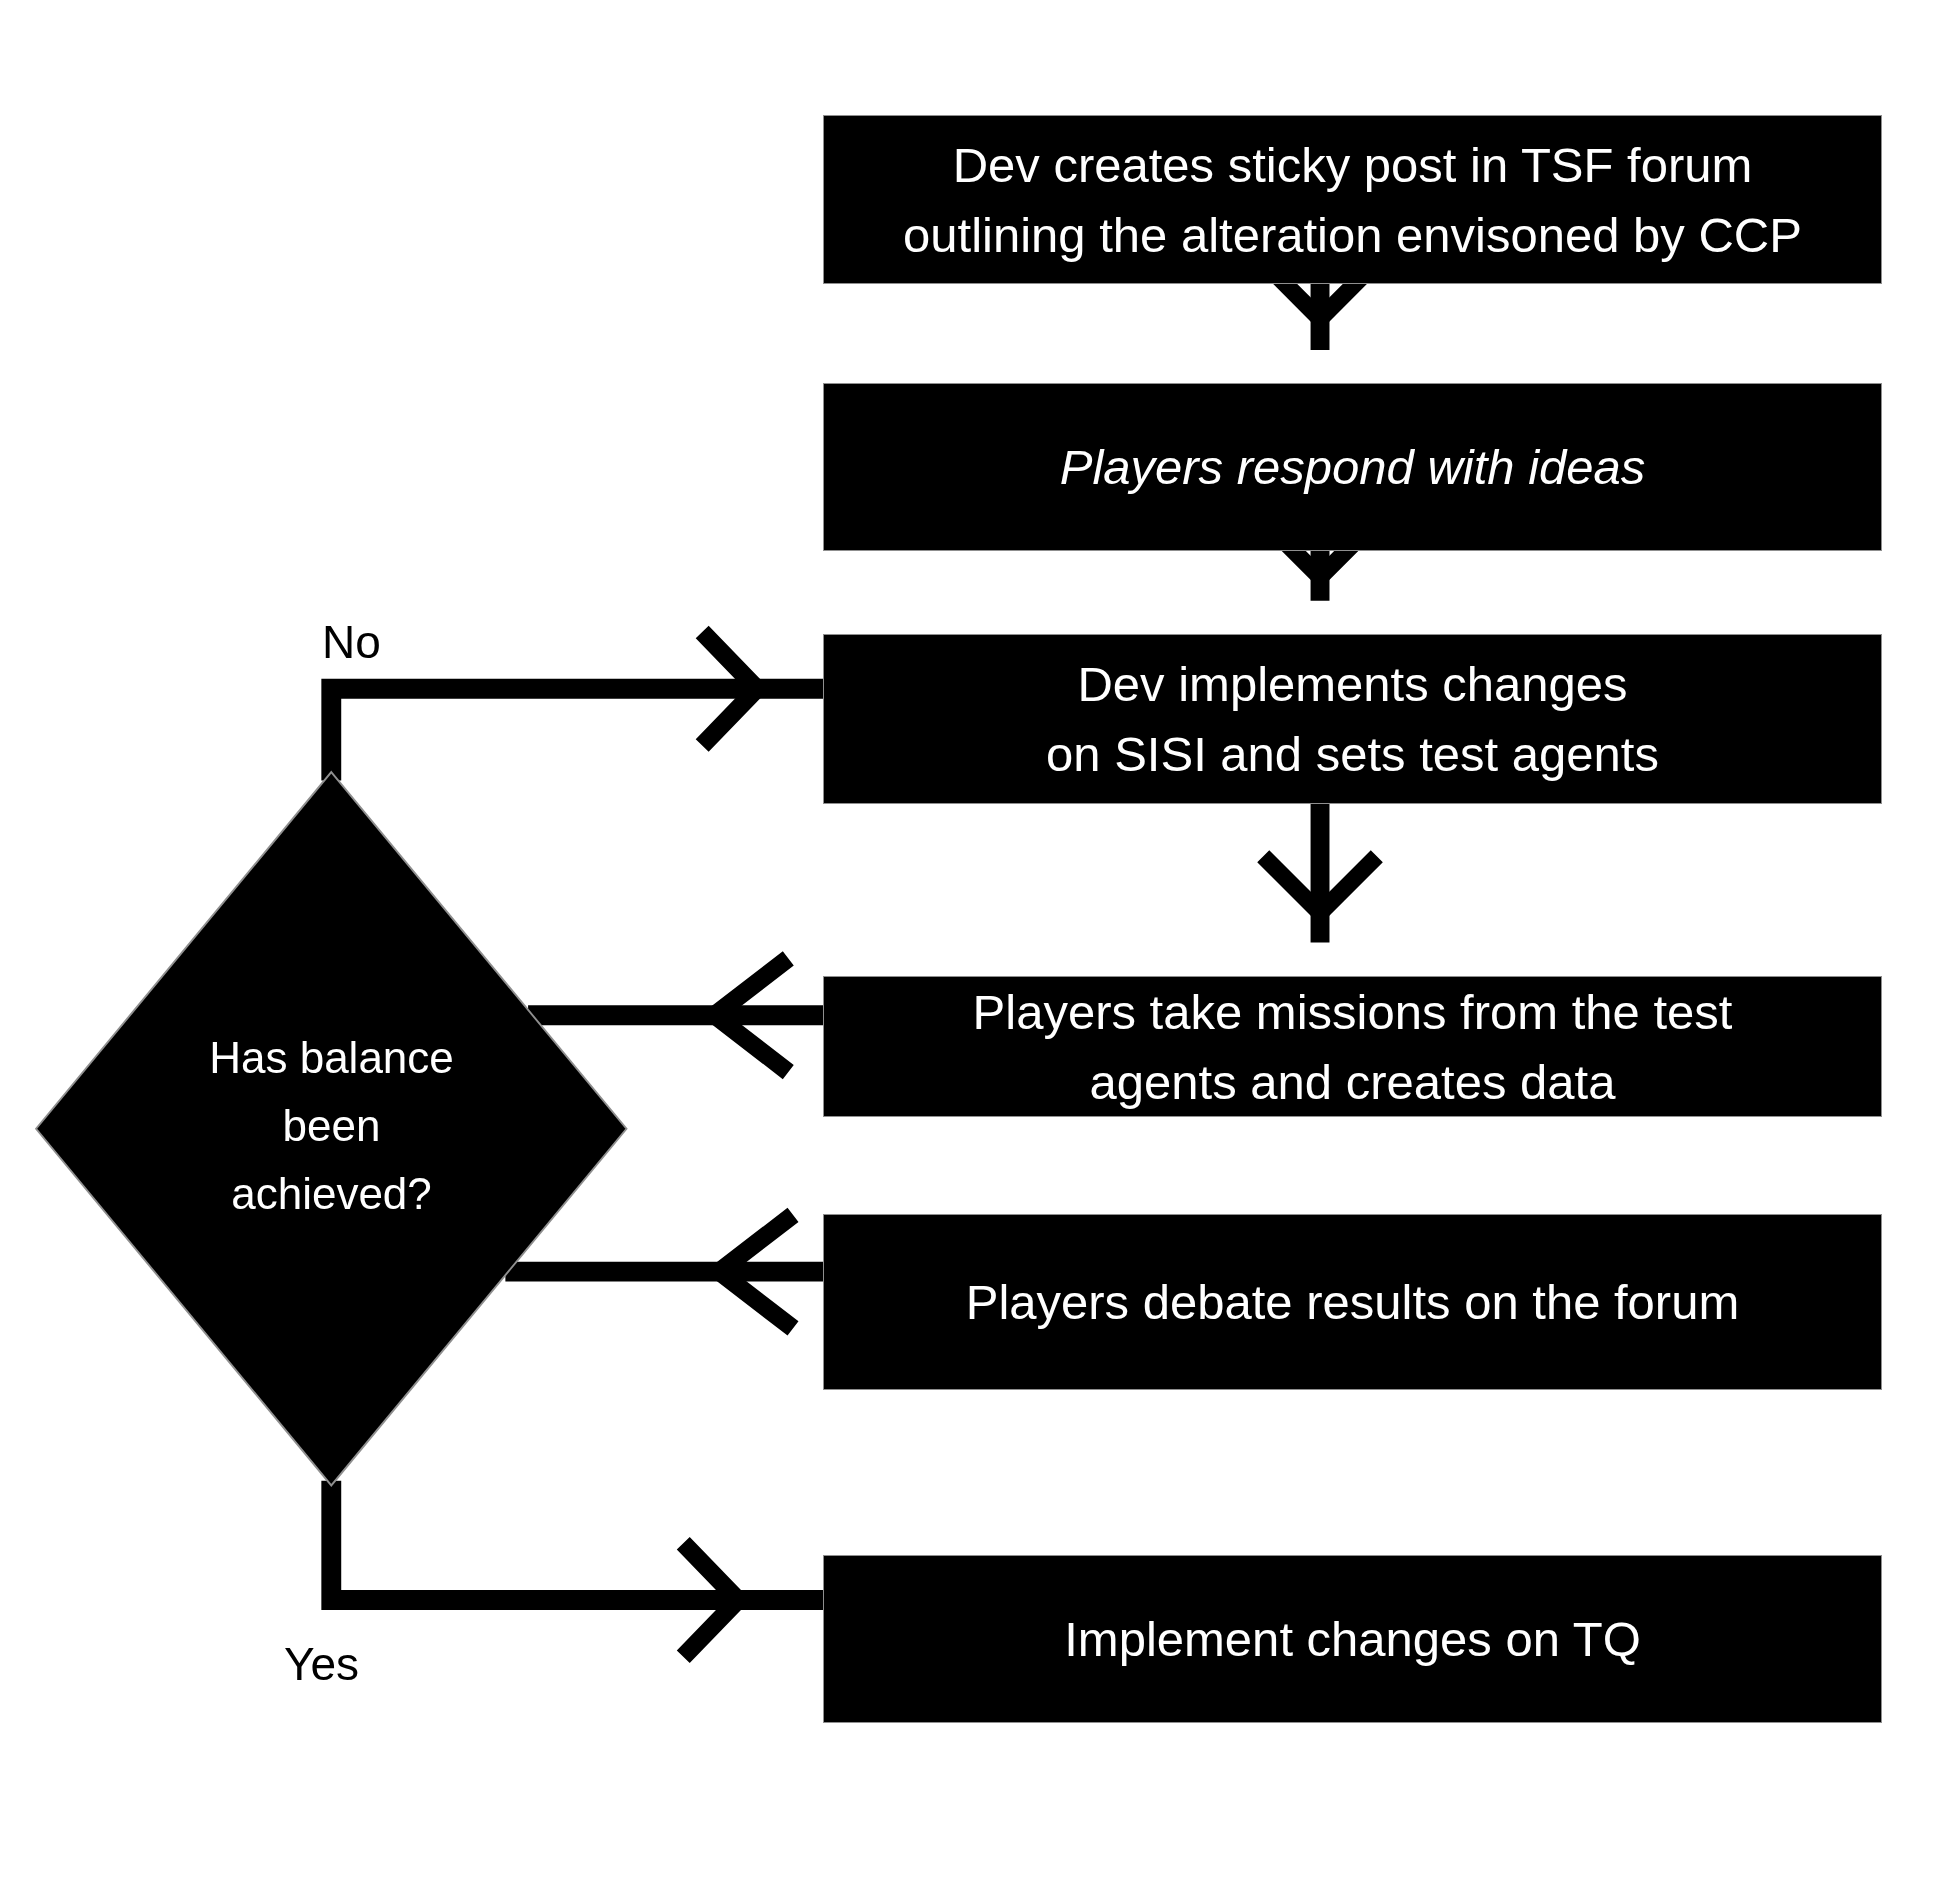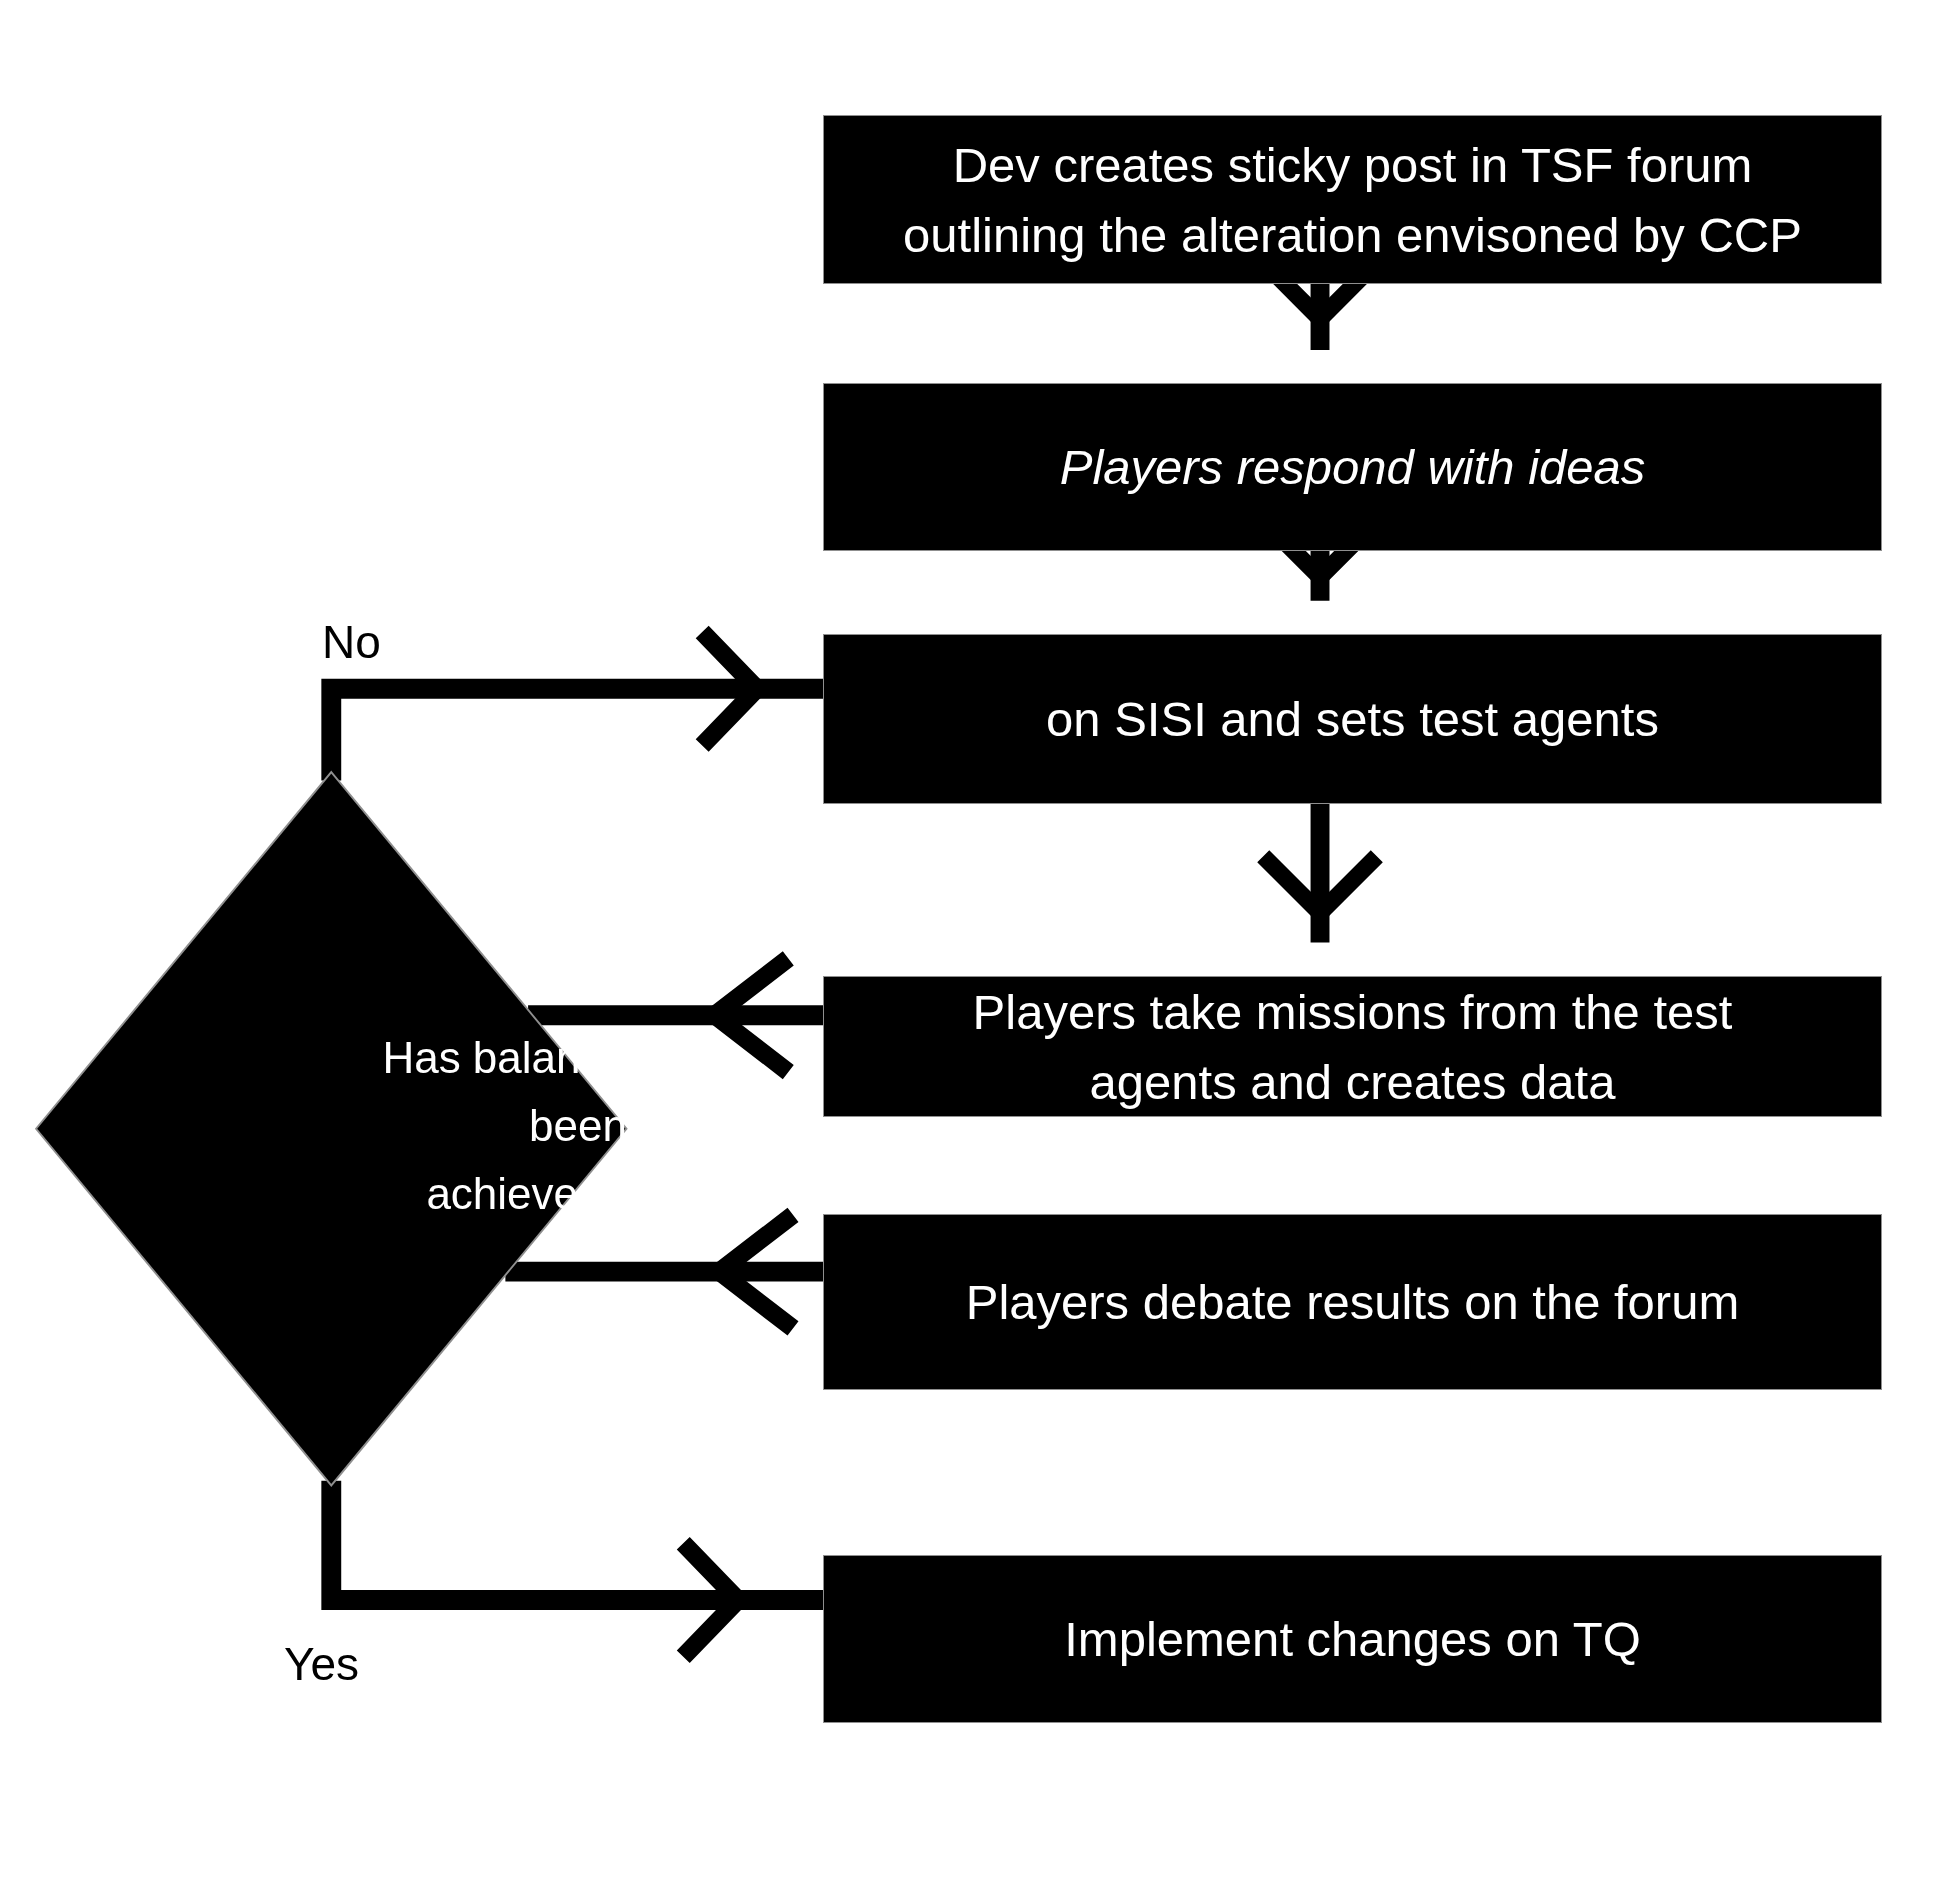--- a/index.html
+++ b/index.html
@@ -34,21 +34,21 @@
     z-index: 2;
     margin-top: 36px;
   }
   .node .tline { white-space: nowrap; }
   .diamond-text {
     position: absolute;
     left: 36px;
     top: 1024px;
     width: 591px;
     color: #ffffff;
-    text-align: right;
+    text-align: center;
     font-size: 44px;
     line-height: 68px;
     z-index: 2;
   }
   .branch-label {
     position: absolute;
     color: #000000;
     font-size: 46px;
     line-height: 1;
     z-index: 3;
@@ -90,20 +90,21 @@
   <div class="node" style="top:79px; height:169px;">
     <div class="tline">Dev creates sticky post in TSF forum</div>
     <div class="tline">outlining the alteration envisoned by CCP</div>
   </div>
 
   <div class="node" style="top:347px; height:168px;font-style:italic;">
     <div class="tline">Players respond with ideas</div>
   </div>
 
   <div class="node" style="top:598px; height:170px;">
+    <div class="tline">Dev implements changes</div>
     <div class="tline">on SISI and sets test agents</div>
   </div>
 
   <div class="node" style="top:940px; height:141px;">
     <div class="tline">Players take missions from the test</div>
     <div class="tline">agents and creates data</div>
   </div>
 
   <div class="node" style="top:1178px; height:176px;">
     <div class="tline">Players debate results on the forum</div>

